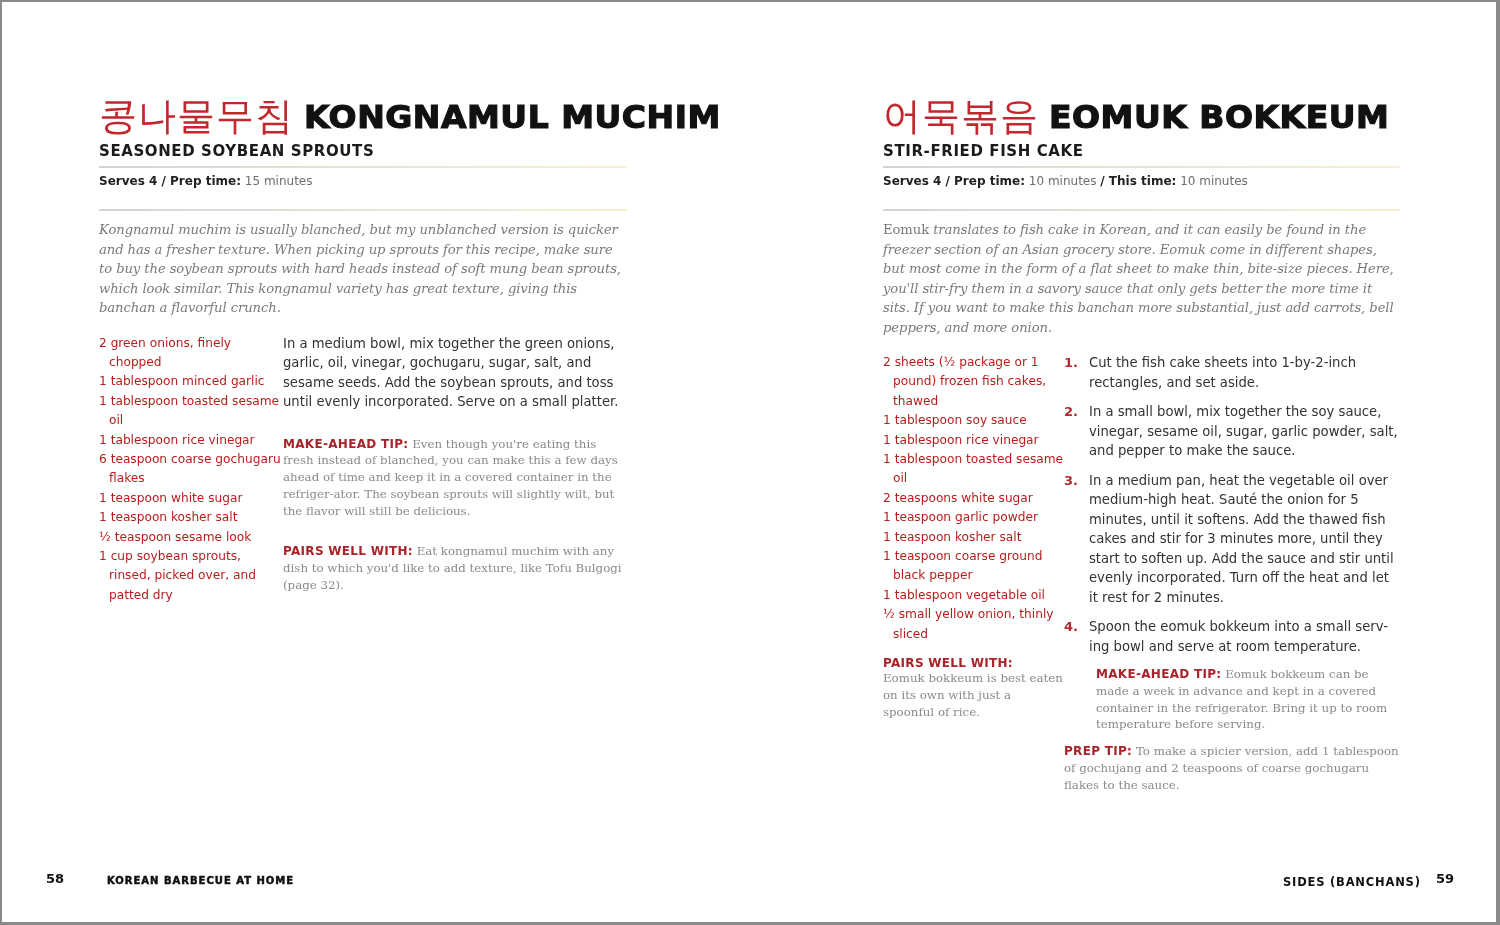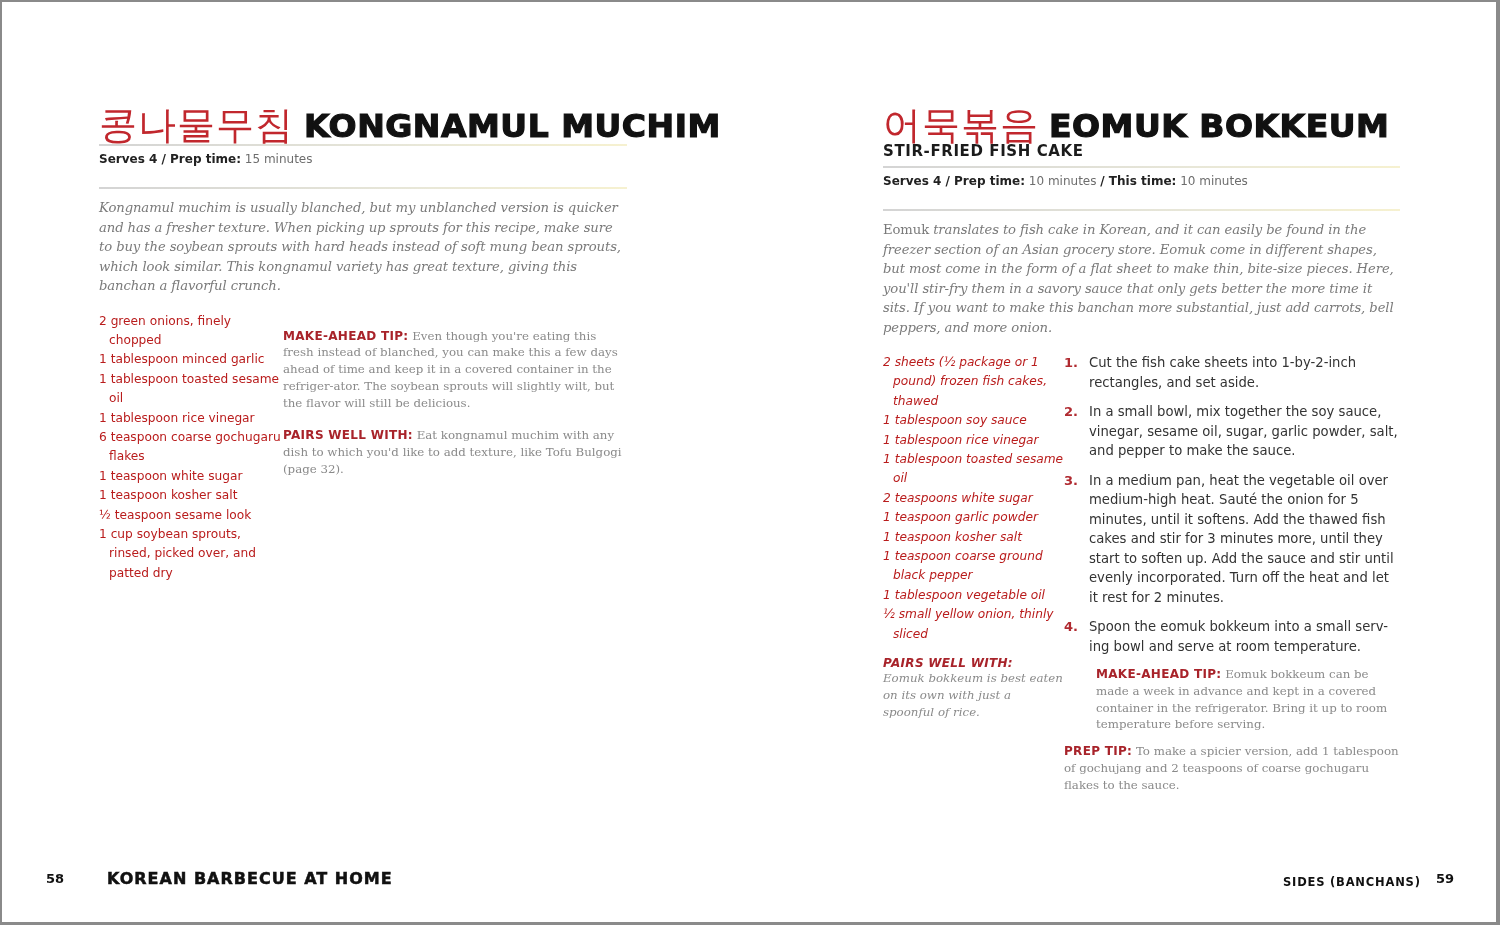--- a/index.html
+++ b/index.html
@@ -12,21 +12,21 @@
     .page-left { left: 0; width: 747px; }
     .page-right { left: 747px; width: 747px; }
 
     .recipe { position: absolute; top: 92px; }
     .page-left .recipe { left: 97px; width: 528px; }
     .page-right .recipe { left: 134px; width: 517px; }
 
     .title-row { display: flex; align-items: baseline; white-space: nowrap; height: 46px; }
     .title-ko {
       font-family: "DejaVu Serif", serif; color: #c1272d; font-size: 38px; line-height: 44px;
-      letter-spacing: 1px; margin-right: 10px; font-weight: normal; margin-top: 9px;
+      letter-spacing: 1px; margin-right: 10px; font-weight: normal;
     }
     .title-en {
       font-family: "DejaVu Sans", sans-serif; font-weight: 900; font-size: 33px; line-height: 44px;
       color: #111; letter-spacing: 0.5px; transform: scaleY(0.95);
       font-stretch: expanded; -webkit-text-stroke: 1.2px #111;
     }
     .subtitle {
       font-family: "DejaVu Sans", sans-serif; font-size: 15px; font-weight: 600;
       letter-spacing: 0.6px; color: #1b1b1b; margin-top: 0px; height: 22px; line-height: 22px;
     }
@@ -53,57 +53,58 @@
     .page-left .ingredients { width: 184px; }
     .page-right .ingredients { width: 181px; }
     .ingredients li { padding-left: 10px; text-indent: -10px; }
 
     .method { flex: 1; }
     .page-left .method { padding-left: 0; }
     .method p.step-text {
       font-family: "DejaVu Sans", sans-serif; font-size: 13.2px; color: #333; line-height: 19.5px;
     }
     .tip {
-      font-family: "DejaVu Serif", serif; font-size: 11.8px; color: #8a8a8a; line-height: 16.8px; margin-top: 16px;
+      font-family: "DejaVu Serif", serif; font-size: 11.8px; color: #8a8a8a; line-height: 16.8px; margin-top: 24px;
     }
     .tip-label {
       font-family: "DejaVu Sans", sans-serif; font-weight: bold; color: #a8232a; font-size: 12px; letter-spacing: 0.3px;
     }
 
     .steps { list-style: none; }
     .steps li { display: flex; margin-bottom: 10px; }
     .steps .num {
       font-family: "DejaVu Sans", sans-serif; font-weight: bold; color: #b02a30; font-size: 13px;
       width: 25px; flex-shrink: 0; line-height: 19.5px;
     }
     .steps .txt { font-family: "DejaVu Sans", sans-serif; font-size: 13.2px; color: #333; line-height: 19.5px; }
 
     .pairs-block { margin-top: 12px; }
     .pairs-block .tip-label { display: block; }
     .pairs-block .pairs-text { font-family: "DejaVu Serif", serif; font-size: 11.8px; color: #8a8a8a; line-height: 16.8px; }
 
     .footer { position: absolute; top: 866px; font-family: "DejaVu Sans", sans-serif; }
     .folio { font-size: 13px; font-weight: bold; color: #111; }
     .running-left {
-      font-family: "DejaVu Sans", sans-serif; font-weight: 900; font-size: 16px; letter-spacing: 1px;
+      font-family: "DejaVu Sans", sans-serif; font-weight: 900; font-size: 10px; letter-spacing: 1px;
       color: #111; padding-left: 8px; -webkit-text-stroke: 0.5px #111;
     }
     .running-right { font-size: 11.5px; font-weight: 600; color: #111; letter-spacing: 0.8px; }
   </style>
 </head>
 <body>
 
 <div class="spread">
 
   <div class="page page-left">
     <div class="recipe">
       <div class="title-row">
         <span class="title-ko">콩나물무침</span>
         <span class="title-en">KONGNAMUL MUCHIM</span>
       </div>
+      <div class="subtitle">SEASONED SOYBEAN SPROUTS</div>
       <div class="rule"></div>
       <div class="serves">
         <b>Serves 4 / Prep time:</b>
         <span class="val">15 minutes</span>
       </div>
       <div class="rule rule2"></div>
       <p class="intro">Kongnamul muchim is usually blanched, but my unblanched version is quicker and has a fresher texture. When picking up sprouts for this recipe, make sure to buy the soybean sprouts with hard heads instead of soft mung bean sprouts, which look similar. This kongnamul variety has great texture, giving this banchan a flavorful crunch.</p>
 
       <div class="body">
         <ul class="ingredients">
@@ -111,20 +112,21 @@
           <li>1 tablespoon minced garlic</li>
           <li>1 tablespoon toasted sesame oil</li>
           <li>1 tablespoon rice vinegar</li>
           <li>6 teaspoon coarse gochugaru flakes</li>
           <li>1 teaspoon white sugar</li>
           <li>1 teaspoon kosher salt</li>
           <li>½ teaspoon sesame look</li>
           <li>1 cup soybean sprouts, rinsed, picked over, and patted dry</li>
         </ul>
         <div class="method">
+          <p class="step-text">In a medium bowl, mix together the green onions, garlic, oil, vinegar, gochugaru, sugar, salt, and sesame seeds. Add the soybean sprouts, and toss until evenly incorporated. Serve on a small platter.</p>
           <p class="tip">
             <span class="tip-label">MAKE-AHEAD TIP:</span><span> Even though you're eating this fresh instead of blanched, you can make this a few days ahead of time and keep it in a covered container in the refriger-ator. The soybean sprouts will slightly wilt, but the flavor will still be delicious.</span>
           </p>
           <p class="tip">
             <span class="tip-label">PAIRS WELL WITH:</span><span> Eat kongnamul muchim with any dish to which you'd like to add texture, like Tofu Bulgogi (page 32).</span>
           </p>
         </div>
       </div>
     </div>
 
@@ -147,21 +149,21 @@
       <div class="serves">
         <b>Serves 4 / Prep time:</b>
         <span class="val">10 minutes</span>
         <b>/ This time:</b>
         <span class="val">10 minutes</span>
       </div>
       <div class="rule rule2"></div>
       <p class="intro"><span style="font-style:normal">Eomuk</span><span> translates to fish cake in Korean, and it can easily be found in the freezer section of an Asian grocery store. Eomuk come in different shapes, but most come in the form of a flat sheet to make thin, bite-size pieces. Here, you'll stir-fry them in a savory sauce that only gets better the more time it sits. If you want to make this banchan more substantial, just add carrots, bell peppers, and more onion.</span></p>
 
       <div class="body">
-        <div style="width:181px;font-style:italic;">
+        <div style="width:181px;">
           <ul class="ingredients">
             <li>2 sheets (½ package or 1 pound) frozen fish cakes, thawed</li>
             <li>1 tablespoon soy sauce</li>
             <li>1 tablespoon rice vinegar</li>
             <li>1 tablespoon toasted sesame oil</li>
             <li>2 teaspoons white sugar</li>
             <li>1 teaspoon garlic powder</li>
             <li>1 teaspoon kosher salt</li>
             <li>1 teaspoon coarse ground black pepper</li>
             <li>1 tablespoon vegetable oil</li>

